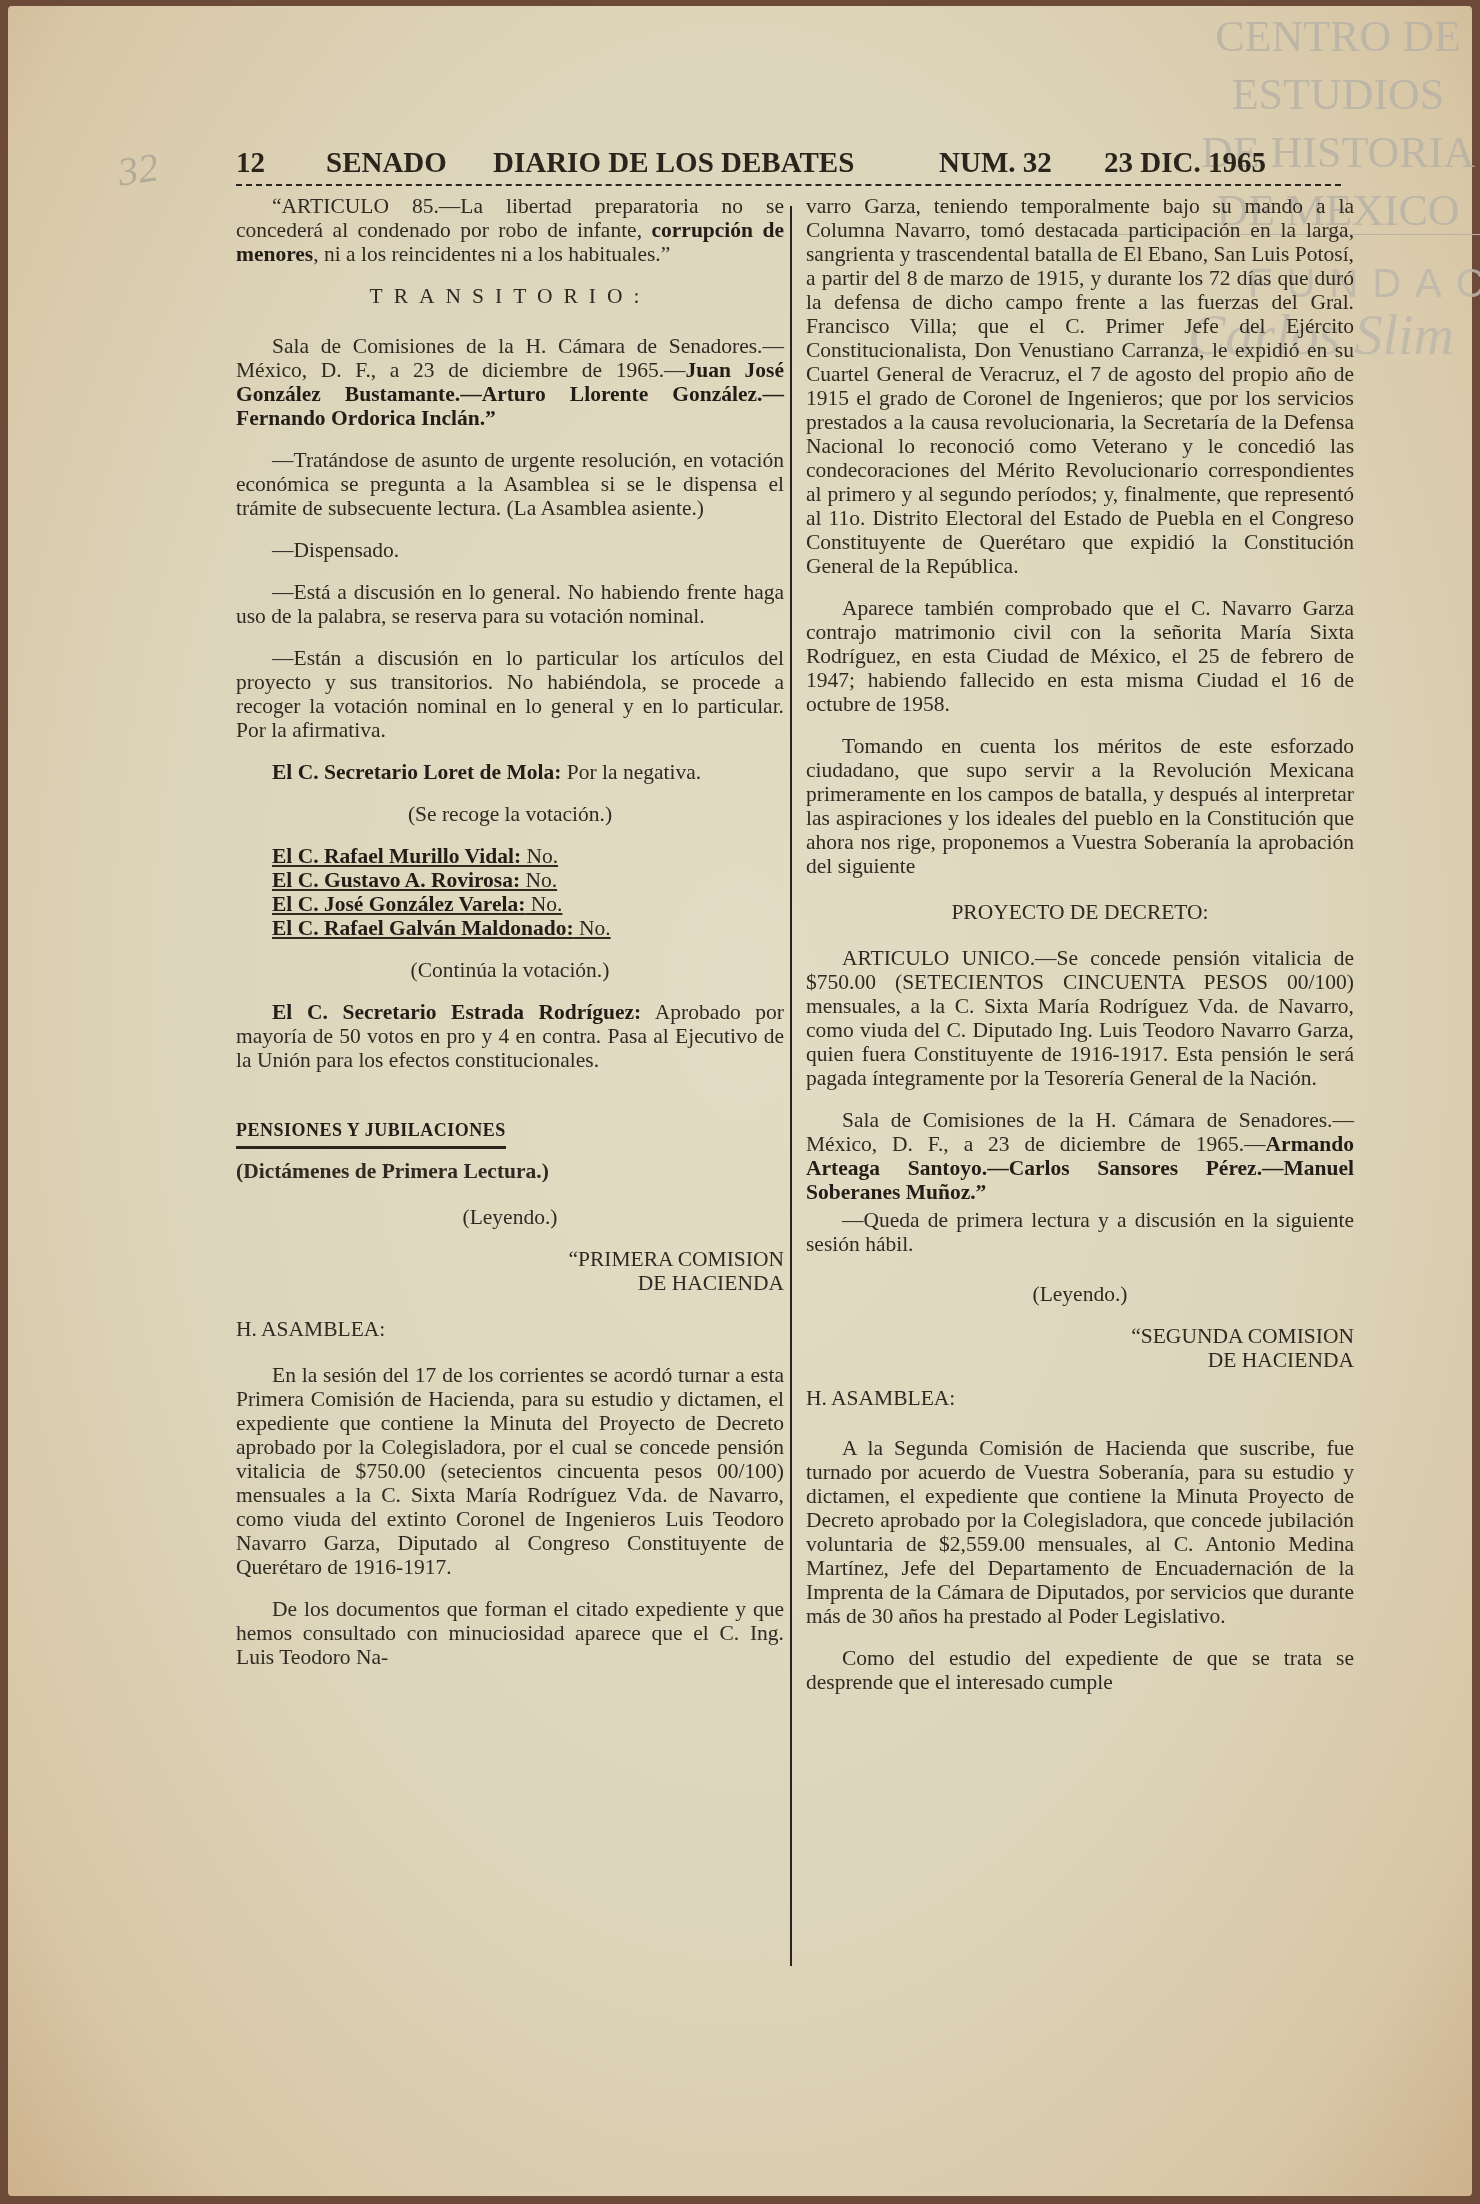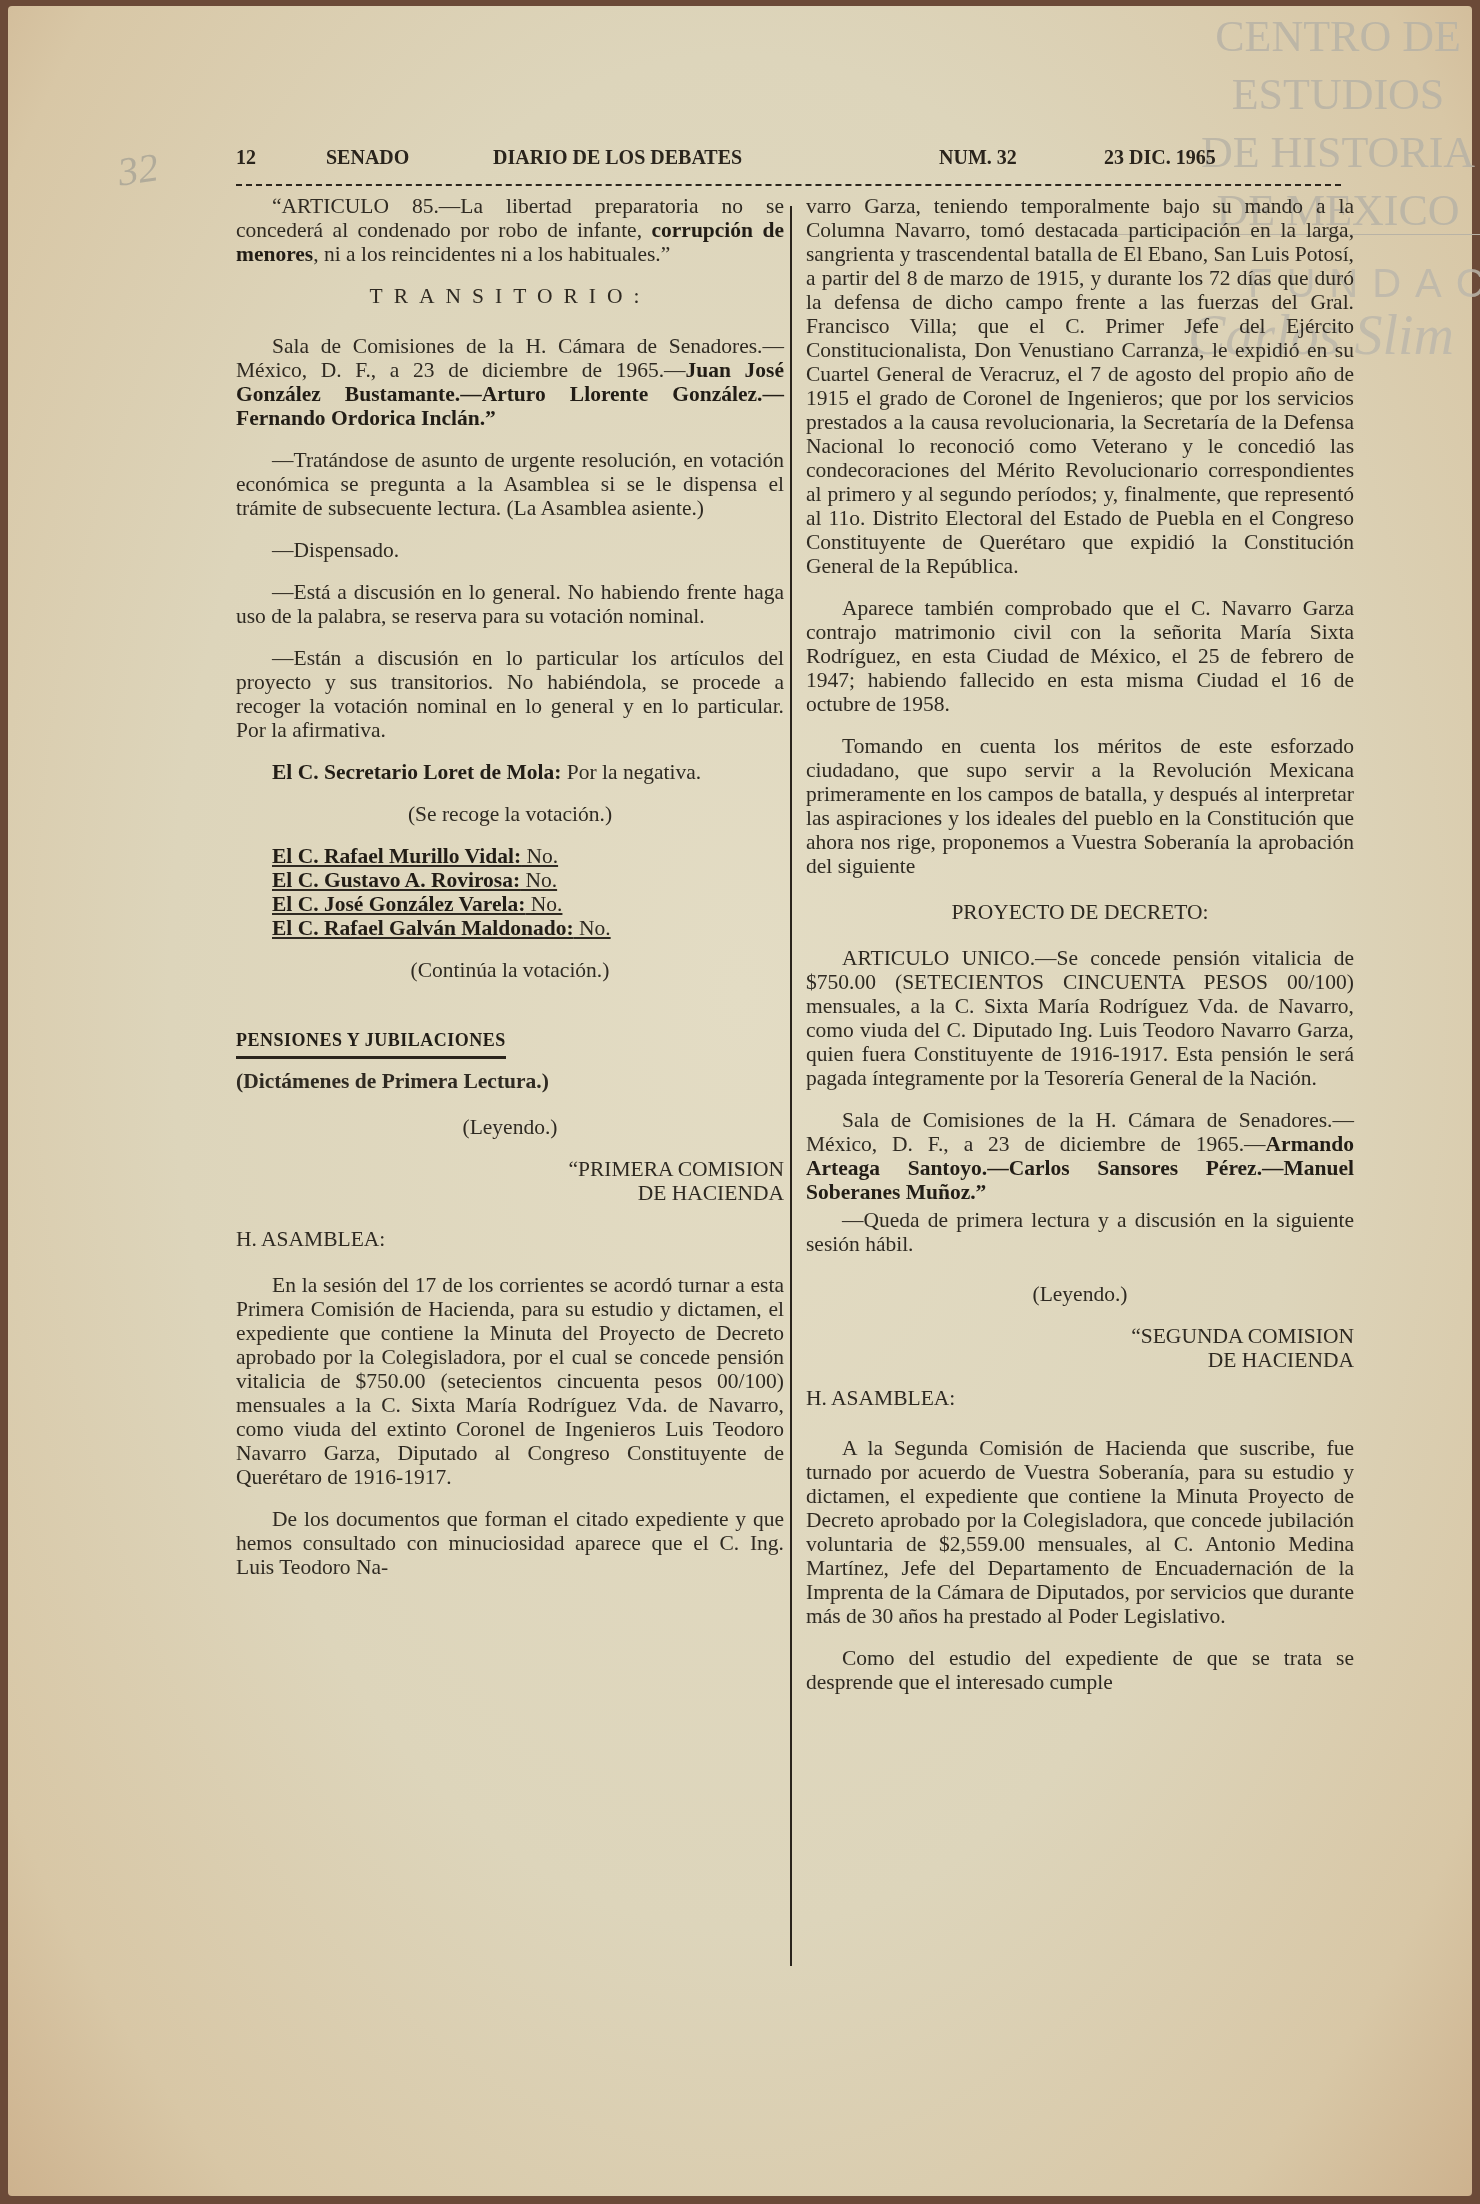--- a/index.html
+++ b/index.html
@@ -12,21 +12,21 @@
     position:absolute; left:8px; top:6px; width:1464px; height:2190px;
     background: radial-gradient(ellipse at 50% 45%, #e3dcc4 0%, #ddd5bb 55%, #d8c7a6 85%, #cdb28e 100%);
     border-radius:4px;
   }
   .margin-note {
     position:absolute; left:110px; top:140px; font-size:40px; color:#a8a496;
     font-style:italic; transform:rotate(-8deg); opacity:.8;
   }
   .header {
     position:absolute; left:228px; top:140px; width:1105px; height:28px;
-    font-weight:bold; font-size:20px; color:#2a241c;
+    font-weight:bold; font-size:29px; color:#2a241c;
   }
   .header span { position:absolute; top:0; white-space:nowrap; }
   .h-page { left:0; }
   .h-senado { left:90px; }
   .h-diario { left:257px; }
   .h-num { left:675px;margin-left:28px; }
   .h-date { left:868px; }
   .header-rule {
     position:absolute; left:228px; top:178px; width:1105px; height:0;
     border-top:2.5px dashed #2a241c;
@@ -112,20 +112,21 @@
 
     <div class="vote-list">
       <div><b>El C. Rafael Murillo Vidal:</b><span> No.</span></div>
       <div><b>El C. Gustavo A. Rovirosa:</b><span> No.</span></div>
       <div><b>El C. José González Varela:</b><span> No.</span></div>
       <div><b>El C. Rafael Galván Maldonado:</b><span> No.</span></div>
     </div>
 
     <p class="center">(Continúa la votación.)</p>
 
+    <p><b>El C. Secretario Estrada Rodríguez:</b><span> Aprobado por mayoría de 50 votos en pro y 4 en contra. Pasa al Ejecutivo de la Unión para los efectos constitucionales.</span></p>
 
     <div class="section-title">PENSIONES Y JUBILACIONES</div>
     <div class="sub-title">(Dictámenes de Primera Lectura.)</div>
 
     <p class="center">(Leyendo.)</p>
 
     <div class="right">
       <div>“PRIMERA COMISION</div>
       <div>DE HACIENDA</div>
     </div>

